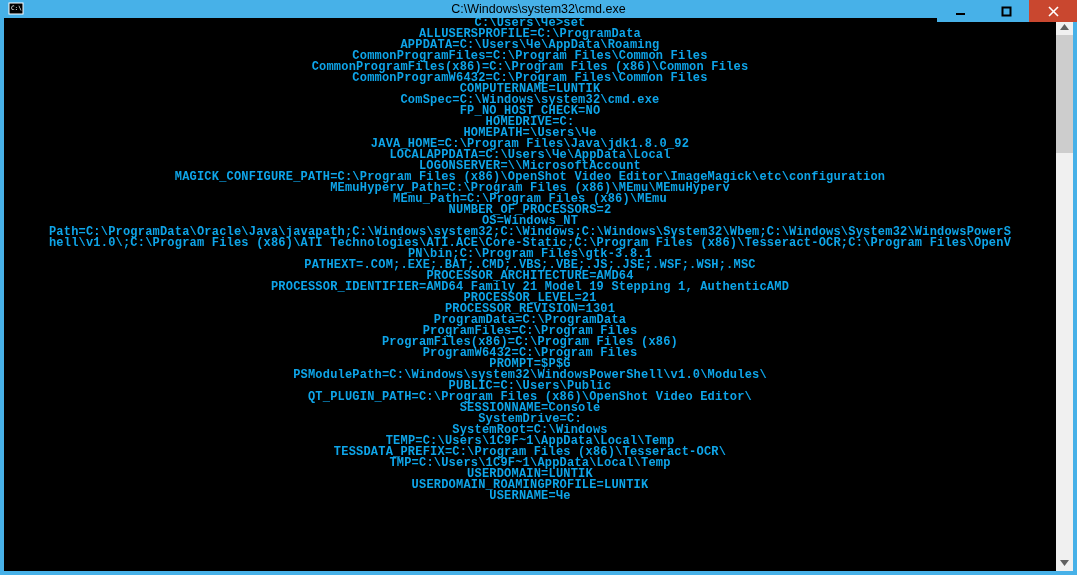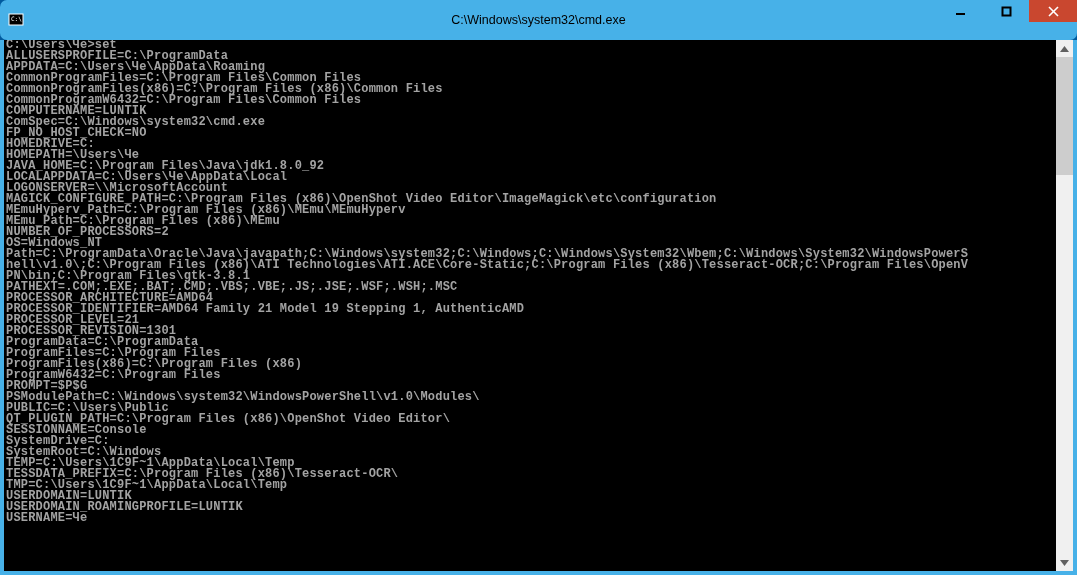--- a/index.html
+++ b/index.html
@@ -4,25 +4,24 @@
   <style>
     * { margin:0; padding:0; box-sizing:border-box; }
     body {
       font-family: "Segoe UI", Tahoma, sans-serif;
       background:#005a9e;
       width:1077px; height:575px; overflow:hidden;
       display:flex; flex-direction:column;
     }
     
     .titlebar {
-      height:40px;
+      height:18px;
       background:#47b1e8;
       display:flex; align-items:center;
       position:relative;
-      border-radius:7px;
     }
     .sys-icon {
       width:16px; height:16px;
       margin:0 8px;
       display:flex; align-items:center; justify-content:center;
     }
     .sys-icon svg { display:block; }
     .title {
       position:absolute; left:0; right:0; text-align:center;
       font-size:12.5px; color:#000;
@@ -46,28 +45,29 @@
     .client {
       flex:1;
       border:4px solid #47b1e8;
       border-top:none;
       display:flex;
       min-height:0;
     }
     .console {
       flex:1;
       background:#000;
-      color:#a3a3a3;
+      color:#0ea5e9;
       font-family:"Lucida Console","Courier New",monospace;
       font-size:12px;
       line-height:11px;
       letter-spacing:0.2px;
       padding:0 2px 2px 2px;
       white-space:pre;
       overflow:hidden;
+      text-align:center;
     }
     .console .line { display:block; font-weight:bold; }
     .scrollbar {
       width:17px;
       background:#f0f0f0;
       position:relative;
     }
     .sb-btn {
       width:17px; height:17px;
       background:#f0f0f0;

